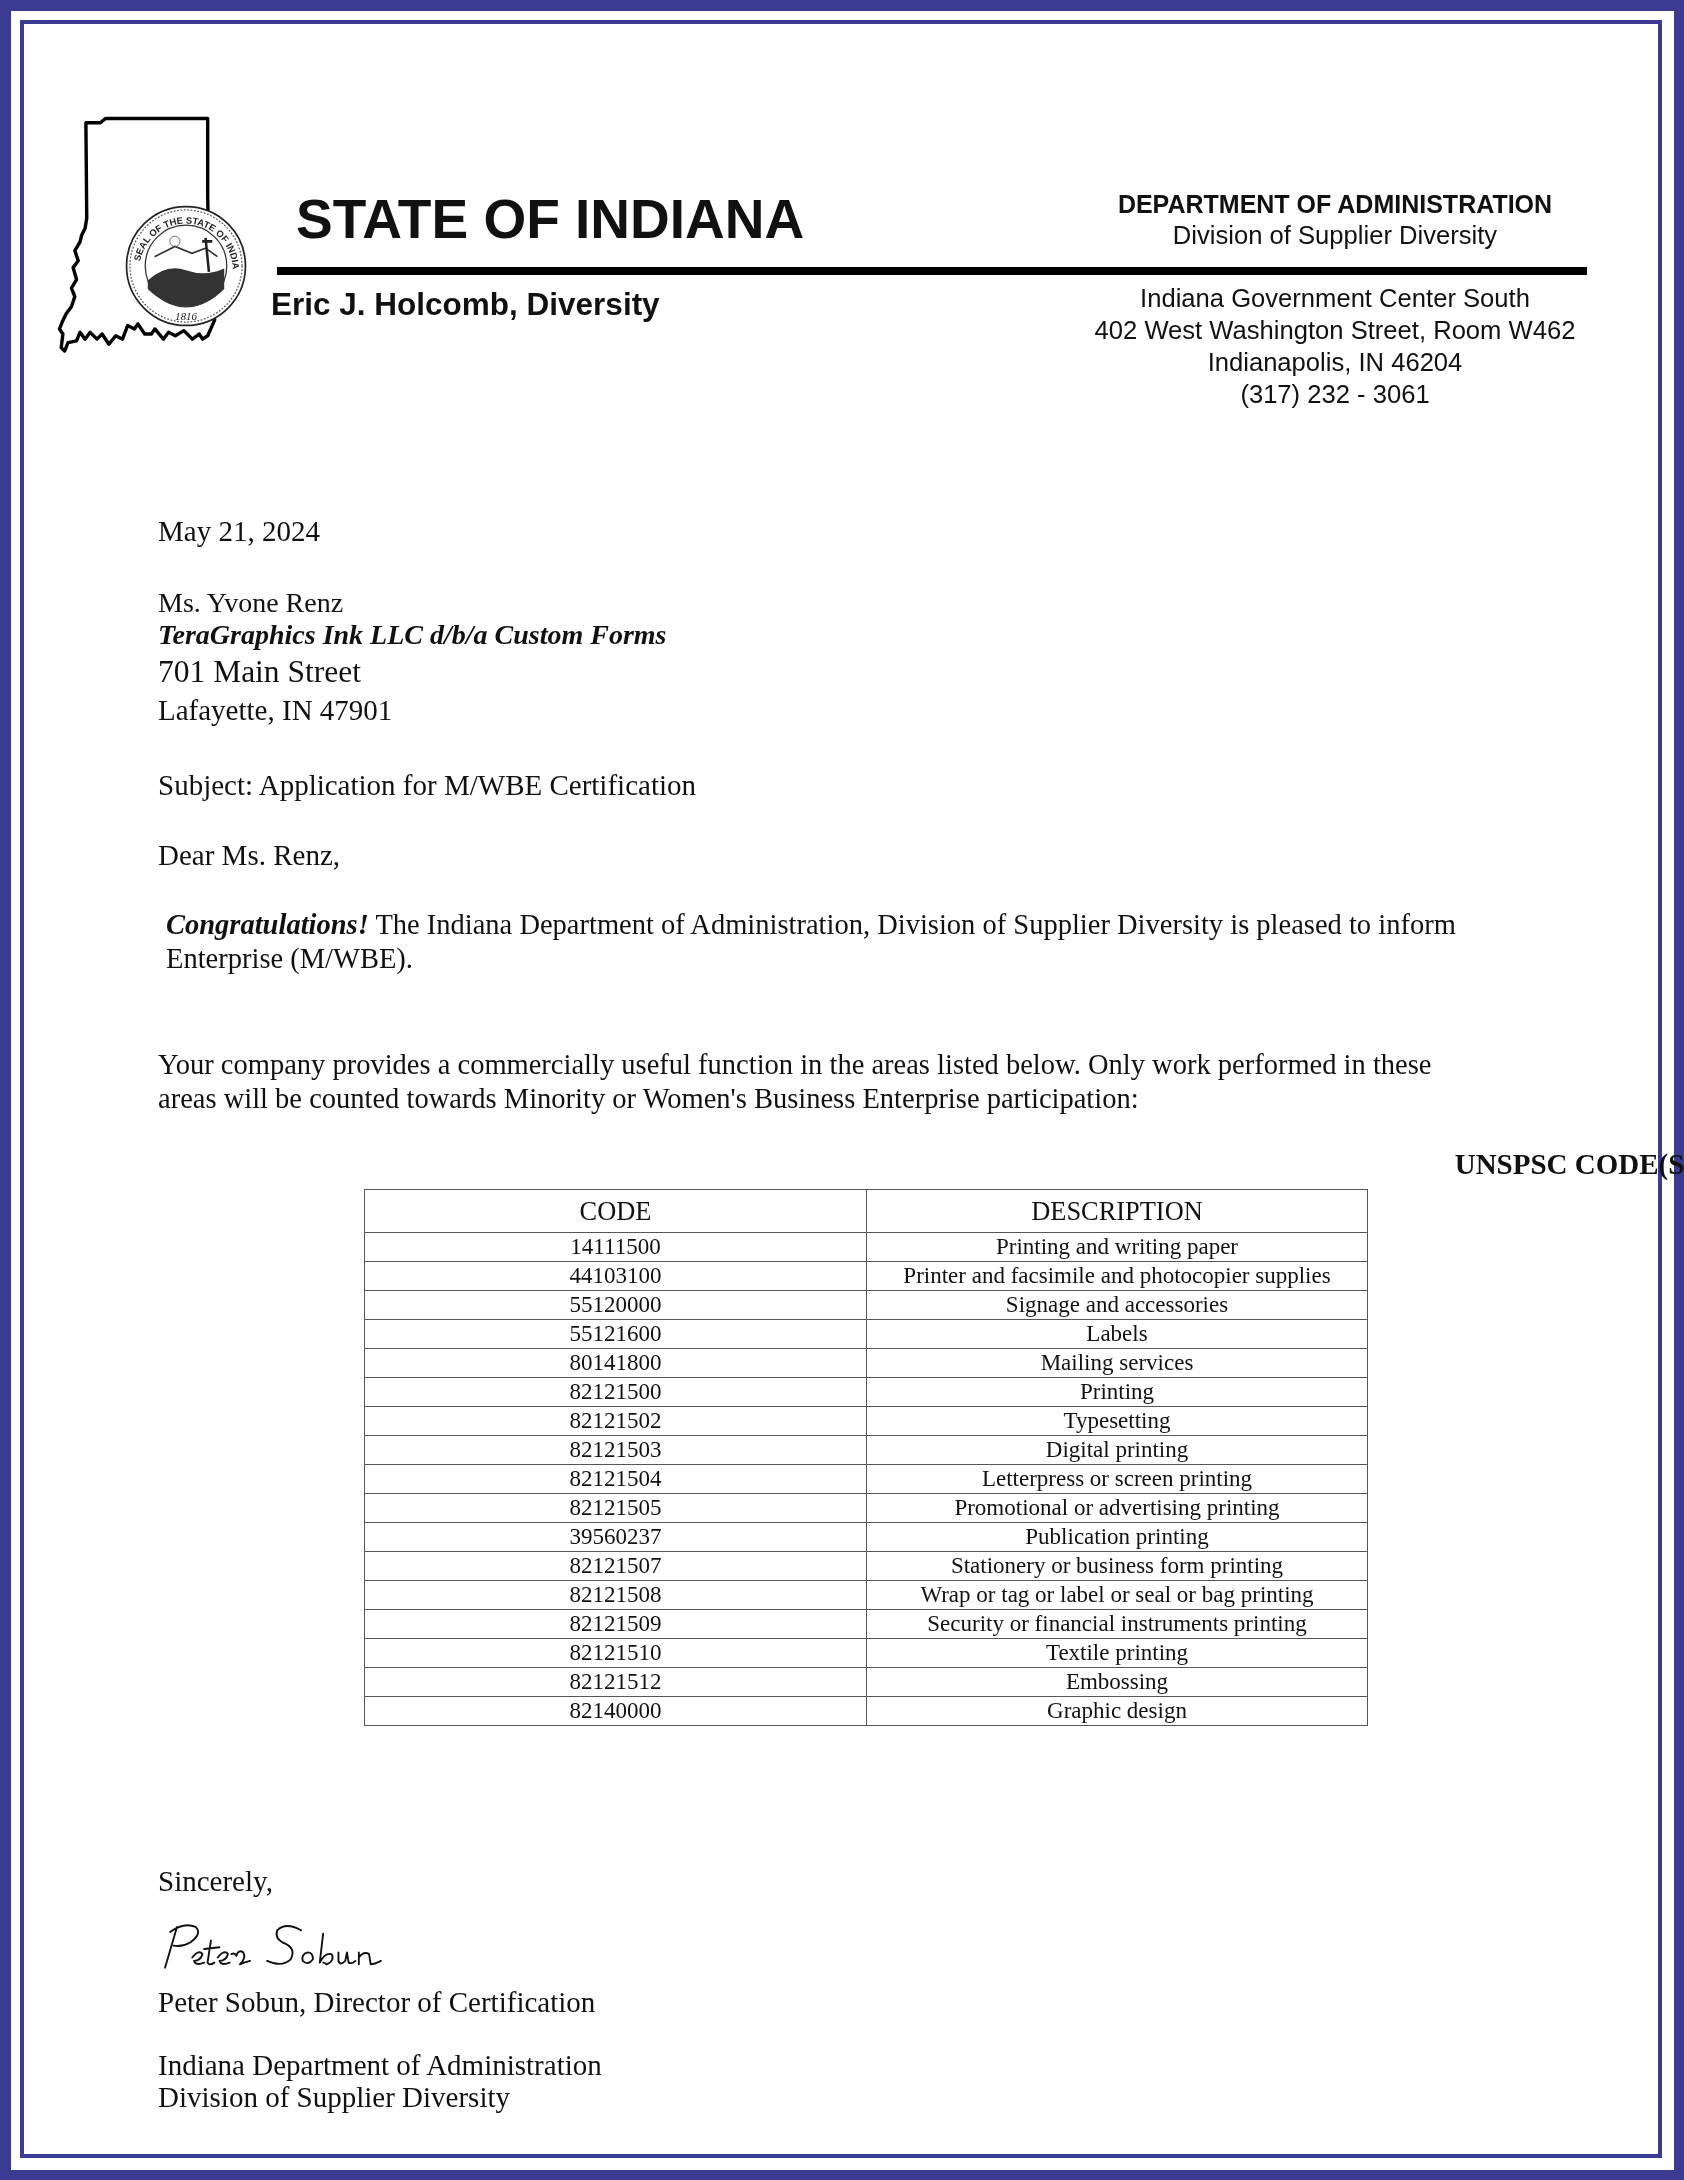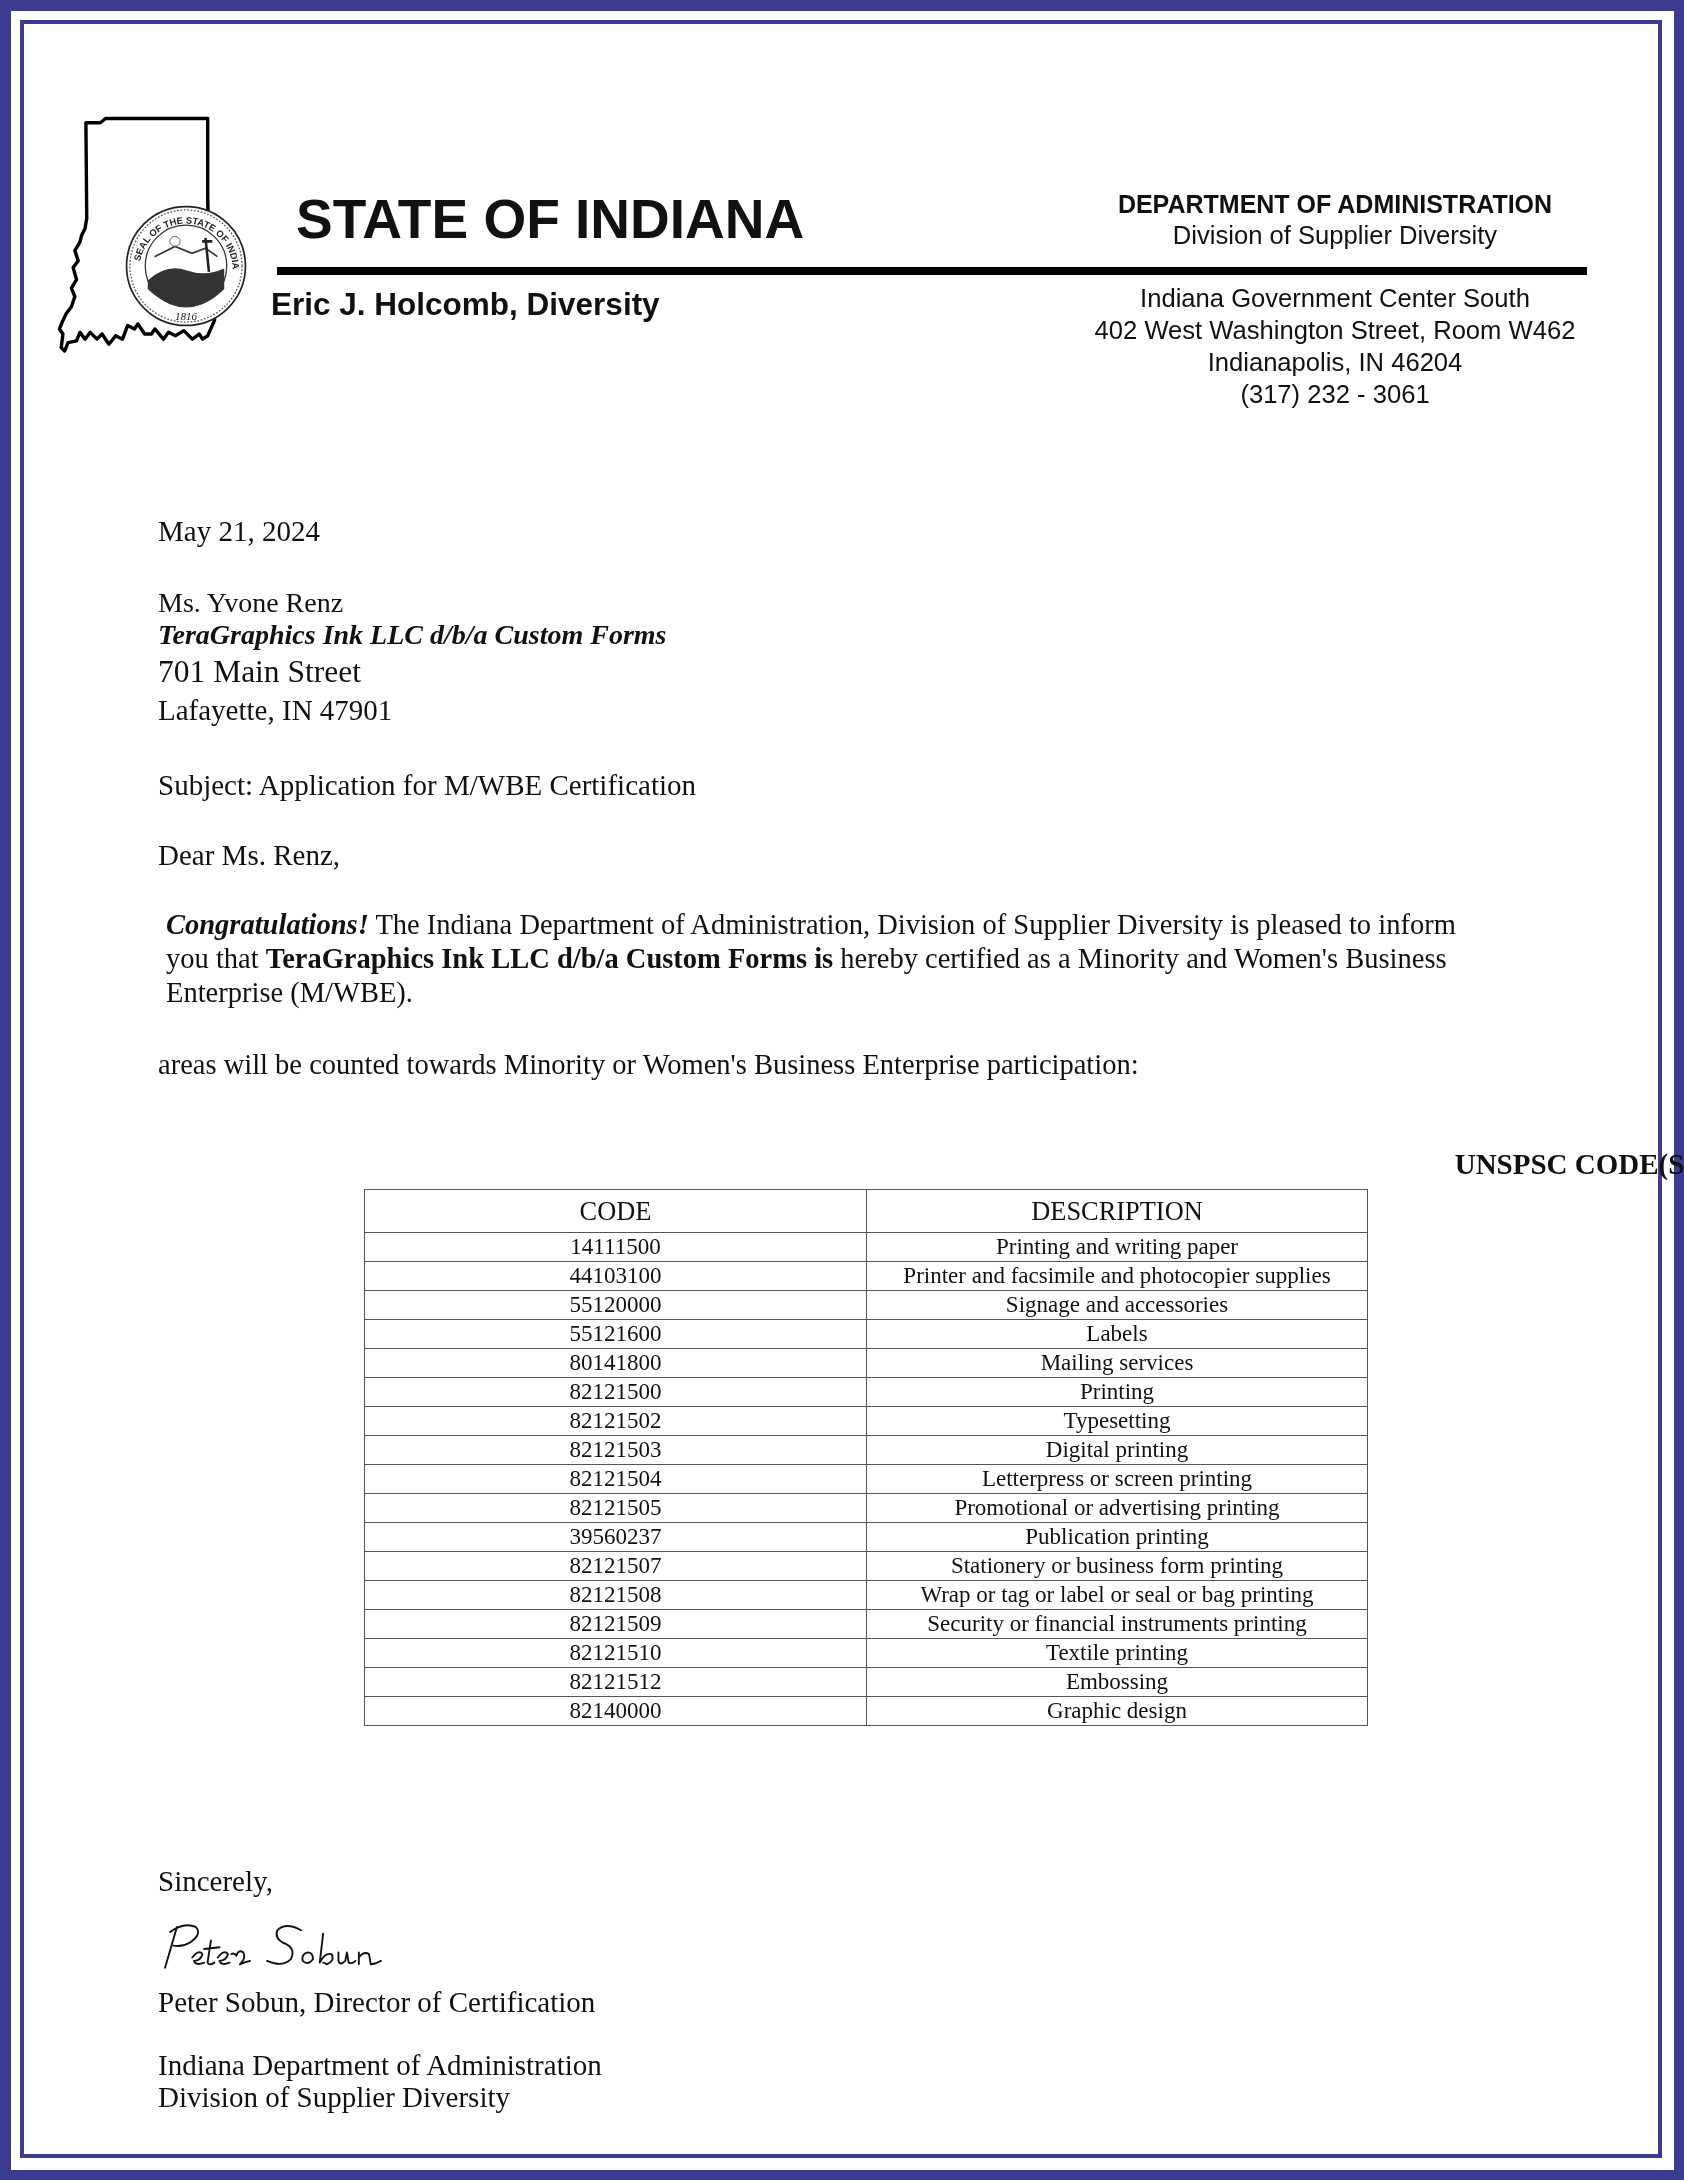--- a/index.html
+++ b/index.html
@@ -113,25 +113,25 @@
 <div class="abs recip-name">Ms. Yvone Renz</div>
 <div class="abs recip-company">TeraGraphics Ink LLC d/b/a Custom Forms</div>
 <div class="abs recip-street">701 Main Street</div>
 <div class="abs recip-city">Lafayette, IN 47901</div>
 
 <div class="abs body-text subject">Subject: Application for M/WBE Certification</div>
 <div class="abs body-text salutation">Dear Ms. Renz,</div>
 
 <div class="para para1">
   <span class="line"><b><i>Congratulations!</i></b><span> The Indiana Department of Administration, Division of Supplier Diversity is pleased to  inform</span></span>
-  <span class="line"><span>you that </span><b>TeraGraphics Ink LLC d/b/a Custom Forms is</b><span> hereby certified as a Minority and  Women's Business</span></span>
   <span class="line">Enterprise (M/WBE).</span>
 </div>
 
 <div class="para para2">
+  <span class="line">Your company provides a commercially useful function in the areas listed below. Only work performed in  these</span>
   <span class="line">areas will be counted towards Minority or Women's Business Enterprise participation:</span>
 </div>
 
 <div class="table-title"><span>UNSPSC CODE(S)</span></div>
 <table class="codes">
   <colgroup>
       <col class="c1">
       <col class="c2">
     </colgroup>
   <thead>

